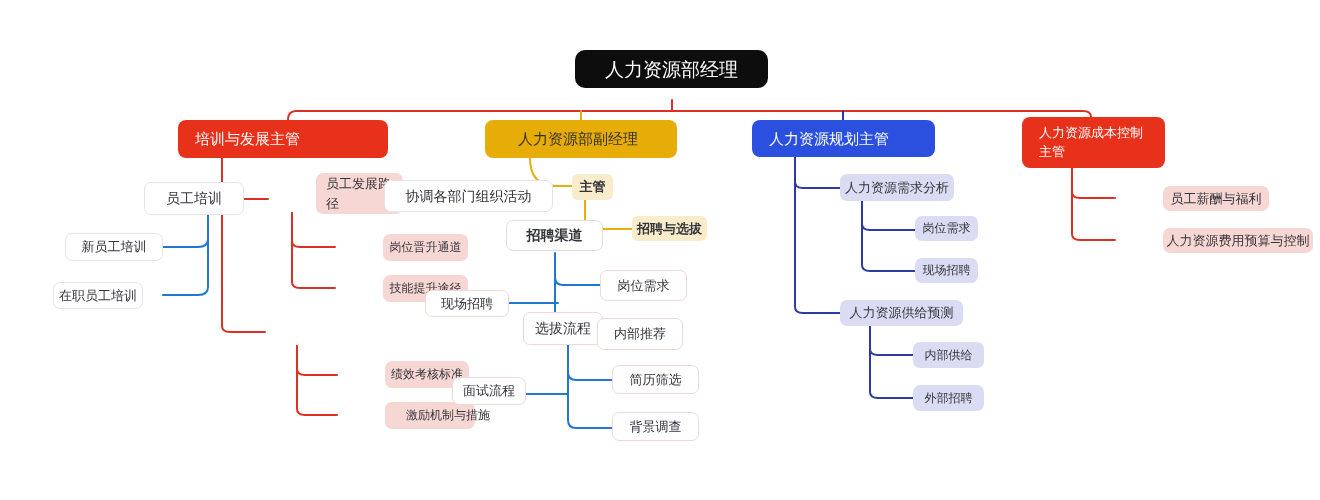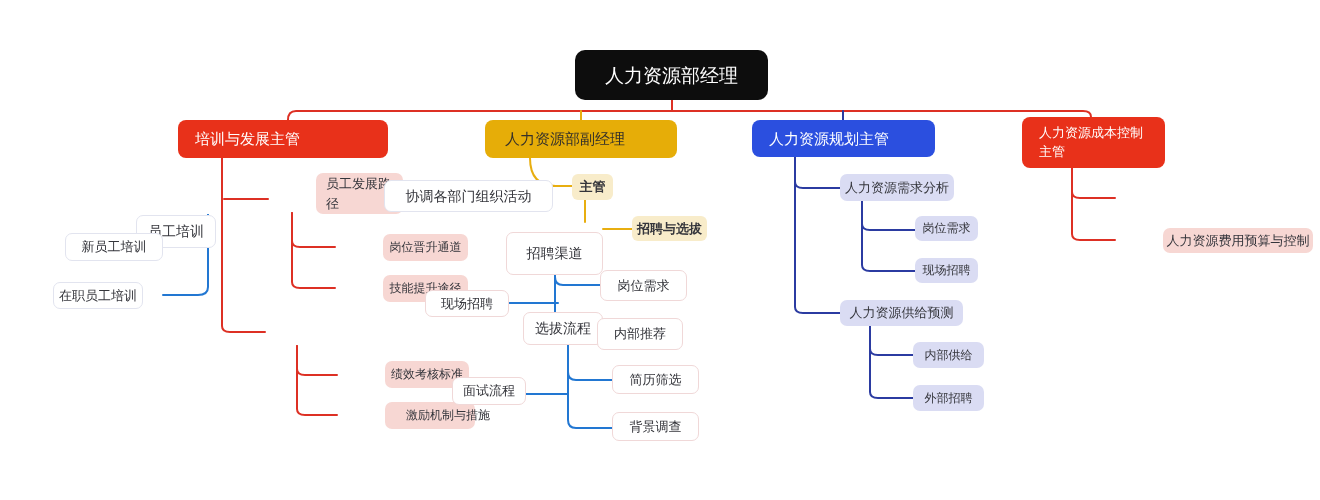--- a/index.html
+++ b/index.html
@@ -68,53 +68,54 @@
     <path class="st-navy" d="M795,157 V307 Q795,313 803,313 H840"></path>
     <path class="st-navy" d="M862,201 V224 Q862,230 870,230 H915"></path>
     <path class="st-navy" d="M862,201 V265 Q862,271 870,271 H915"></path>
     <path class="st-navy" d="M870,326 V349 Q870,355 878,355 H913"></path>
     <path class="st-navy" d="M870,326 V392 Q870,398 878,398 H913"></path>
 
     <path class="st-red" d="M1072,168 V192 Q1072,198 1080,198 H1115"></path>
     <path class="st-red" d="M1072,168 V234 Q1072,240 1080,240 H1115"></path>
   </svg>
 
-  <div class="node root" style="left:575px;top:50px;width:193px;height:50px;">人力资源部经理</div>
+  <div class="node root" style="left:575px;top:50px;width:193px;height:38px;">人力资源部经理</div>
 
   <div class="node head red" style="left:178px;top:120px;width:210px;height:38px;">培训与发展主管</div>
-  <div class="node head gold" style="left:485px;top:120px;width:192px;height:38px;padding:0 20px;">人力资源部副经理</div>
+  <div class="node head gold" style="left:485px;top:120px;width:192px;height:38px;padding:0 33px;">人力资源部副经理</div>
   <div class="node head blue" style="left:752px;top:120px;width:183px;height:37px;">人力资源规划主管</div>
   <div class="node head red wraphead" style="left:1022px;top:117px;width:143px;height:51px;">人力资源成本控制主管</div>
 
-  <div class="node white-b f14" style="left:136px;top:182px;width:80px;height:33px;margin-top:33px;">员工培训</div>
+  <div class="node white-b f14" style="left:144px;top:182px;width:100px;height:33px;">员工培训</div>
   <div class="node white-b f13" style="left:65px;top:233px;width:98px;height:28px;">新员工培训</div>
   <div class="node white-b f13" style="left:53px;top:282px;width:90px;height:27px;">在职员工培训</div>
 
   <div class="node pink f13 wrap" style="left:268px;top:173px;width:87px;height:41px;">员工发展路径</div>
   <div class="node pink f12" style="left:335px;top:234px;width:85px;height:27px;">岗位晋升通道</div>
   <div class="node pink f12" style="left:335px;top:275px;width:85px;height:27px;">技能提升途径</div>
 
   <div class="node pink f12" style="left:337px;top:361px;width:84px;height:27px;">绩效考核标准</div>
   <div class="node pink f12" style="left:337px;top:402px;width:90px;height:27px;padding-left:36px;">激励机制与措施</div>
 
   <div class="node white-b f14" style="left:384px;top:180px;width:169px;height:32px;">协调各部门组织活动</div>
   <div class="node cream f13" style="left:572px;top:174px;width:41px;height:26px;">主管</div>
   <div class="node cream f13" style="left:632px;top:216px;width:75px;height:25px;">招聘与选拔</div>
 
-  <div class="node white-p f14" style="left:506px;top:232px;width:97px;height:43px;">招聘渠道</div>
+  <div class="node white-p f14" style="left:506px;top:220px;width:97px;height:31px;font-weight:bold;">招聘渠道</div>
   <div class="node white-p f13" style="left:600px;top:270px;width:87px;height:31px;">岗位需求</div>
   <div class="node white-p f13" style="left:425px;top:290px;width:84px;height:27px;">现场招聘</div>
   <div class="node white-p f14" style="left:523px;top:312px;width:80px;height:33px;">选拔流程</div>
   <div class="node white-p f13" style="left:597px;top:318px;width:86px;height:32px;">内部推荐</div>
   <div class="node white-p f13" style="left:612px;top:365px;width:87px;height:29px;">简历筛选</div>
   <div class="node white-p f13" style="left:452px;top:377px;width:74px;height:28px;">面试流程</div>
   <div class="node white-p f13" style="left:612px;top:412px;width:87px;height:29px;">背景调查</div>
 
   <div class="node lav f13" style="left:840px;top:174px;width:114px;height:27px;">人力资源需求分析</div>
   <div class="node lav f12" style="left:915px;top:216px;width:63px;height:25px;">岗位需求</div>
   <div class="node lav f12" style="left:915px;top:258px;width:63px;height:25px;">现场招聘</div>
   <div class="node lav f13" style="left:840px;top:300px;width:123px;height:26px;">人力资源供给预测</div>
   <div class="node lav f12" style="left:913px;top:342px;width:71px;height:26px;">内部供给</div>
   <div class="node lav f12" style="left:913px;top:385px;width:71px;height:26px;">外部招聘</div>
 
+  <div class="node pink f13" style="left:1115px;top:186px;width:106px;height:25px;">员工薪酬与福利</div>
   <div class="node pink f13" style="left:1115px;top:228px;width:150px;height:25px;">人力资源费用预算与控制</div>
 
 </div>
 
 </body></html>

